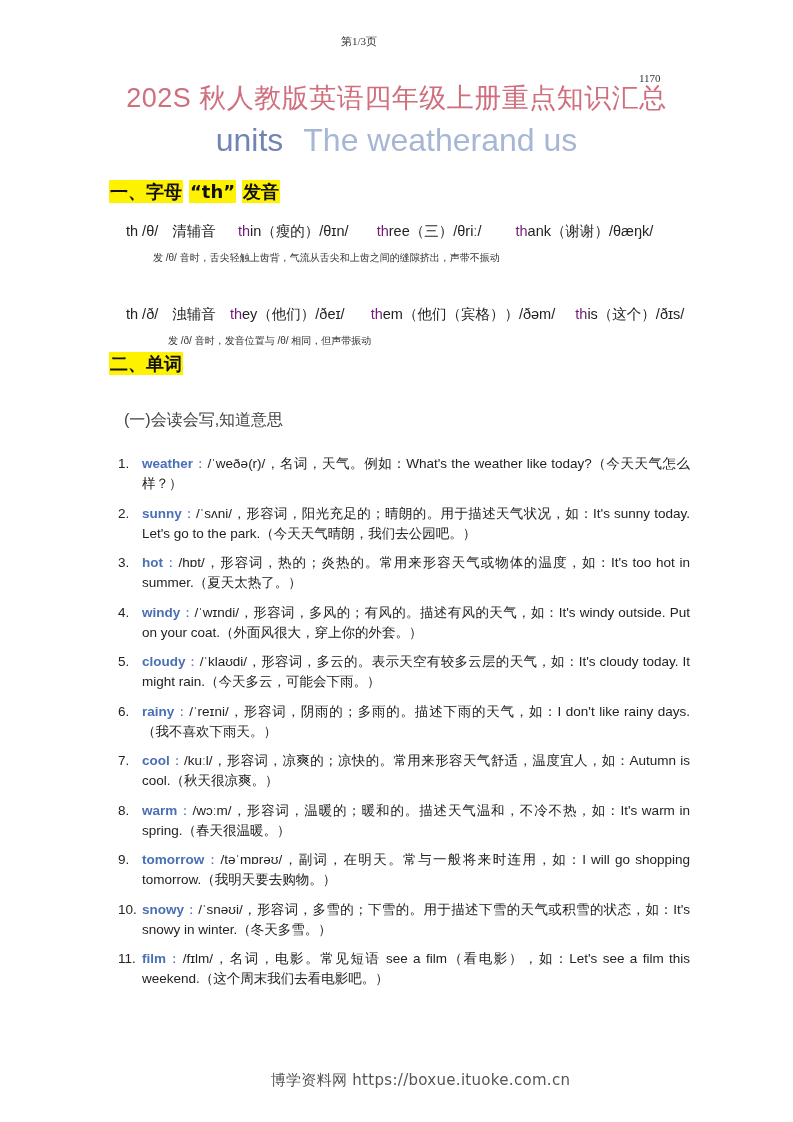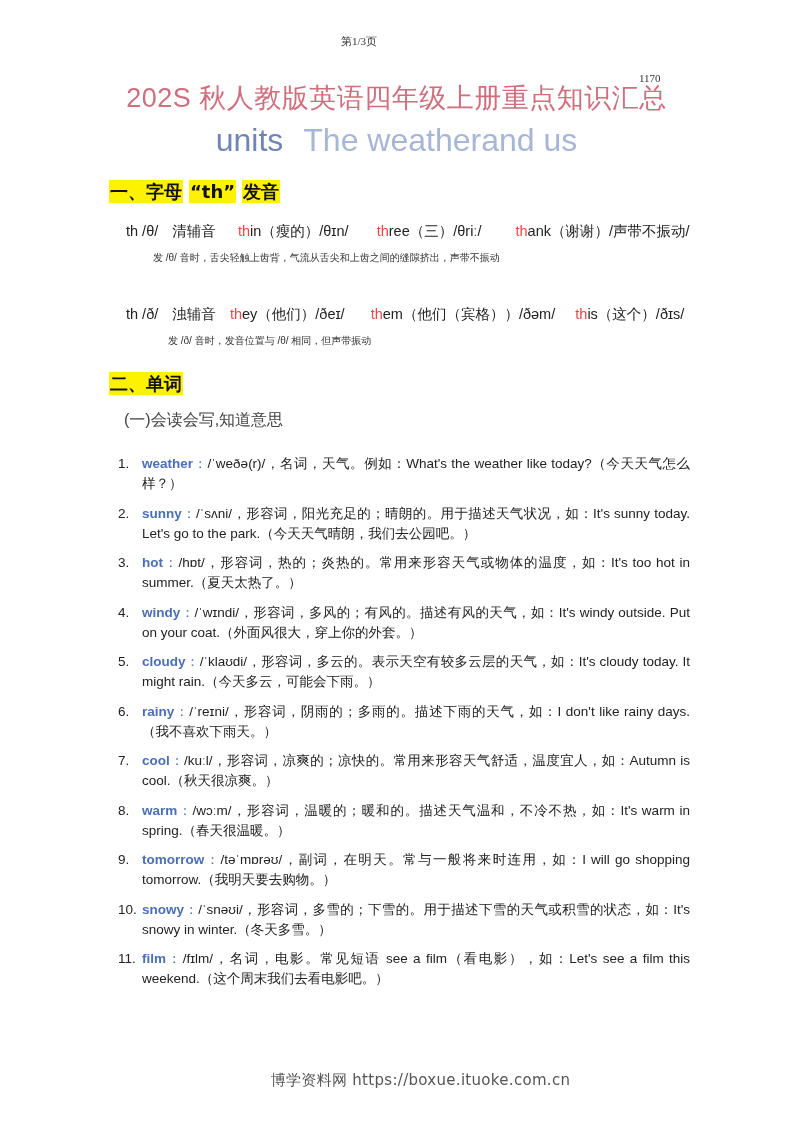--- a/index.html
+++ b/index.html
@@ -15,21 +15,21 @@
   .title2 { position: absolute; top: 122px; left: 0; width: 793px; text-align: center;
             font-size: 32px; color: #a6b6d4; }
   .title2 .units { color: #7184b3; margin-right: 20px; }
 
   .h-section { position: absolute; left: 95px; font-size: 18px; font-weight: bold; color: #111;
                font-family: "DejaVu Sans", sans-serif; margin-left: 14px; }
   .hl { background: #fff200; padding: 1px 1px; }
   .hl-gap { display: inline-block; width: 6px; }
 
   .th-line { position: absolute; left: 126px; font-size: 14.5px; color: #222; white-space: nowrap; }
-  .red { color: #ef4444; }
+  .red { color: #701a75; }
   .sp { display: inline-block; }
   .desc-line { position: absolute; font-size: 10px; color: #333; white-space: nowrap; }
 
   .subhead { position: absolute; left: 124px; top: 410px; font-size: 16px; color: #404040; }
 
   .vocab { position: absolute; left: 118px; top: 454px; width: 572px; }
   .vitem { position: relative; font-size: 13.5px; line-height: 20px; color: #222;
            padding-left: 24px; margin-bottom: 9.5px; text-align: justify; }
   .vitem .num { position: absolute; left: 0; top: 0; width: 24px; }
   .vitem .word { color: #4a6fb5; font-weight: bold; }
@@ -57,38 +57,38 @@
 
 <div class="th-line" style="top:222px;">
   <span>th /θ/</span>
   <span class="sp" style="width:6px"></span>
   <span>清辅音</span>
   <span class="sp" style="width:14px"></span>
   <span><span class="red">th</span><span>in（瘦的）/θɪn/</span></span>
   <span class="sp" style="width:20px"></span>
   <span><span class="red">th</span><span>ree（三）/θriː/</span></span>
   <span class="sp" style="width:26px"></span>
-  <span><span class="red">th</span><span>ank（谢谢）/声带不振动/</span></span>
+  <span><span class="red">th</span><span>ank（谢谢）/θæŋk/</span></span>
 </div>
 <div class="desc-line" style="top:251px; left:153px;">发 /θ/  音时，舌尖轻触上齿背，气流从舌尖和上齿之间的缝隙挤出，声带不振动</div>
 
 <div class="th-line" style="top:305px;">
   <span>th /ð/</span>
   <span class="sp" style="width:6px"></span>
   <span>浊辅音</span>
   <span class="sp" style="width:6px"></span>
   <span><span class="red">th</span><span>ey（他们）/ðeɪ/</span></span>
   <span class="sp" style="width:18px"></span>
   <span><span class="red">th</span><span>em（他们（宾格））/ðəm/</span></span>
   <span class="sp" style="width:12px"></span>
   <span><span class="red">th</span><span>is（这个）/ðɪs/</span></span>
 </div>
 <div class="desc-line" style="top:334px; left:168px;">发 /ð/  音时，发音位置与  /θ/  相同，但声带振动</div>
 
-<div class="h-section" style="top:372px;">
+<div class="h-section" style="top:352px;">
   <span class="hl">二、单词</span>
 </div>
 <div class="subhead">(一)会读会写,知道意思</div>
 
 <div class="vocab">
   <div class="vitem"><span class="num">1.</span><span class="word">weather</span><span class="colon">：</span><span>/ˈweðə(r)/，名词，天气。例如：What's the weather like today?（今天天气怎么样？）</span></div>
   <div class="vitem"><span class="num">2.</span><span class="word">sunny</span><span class="colon">：</span><span>/ˈsʌni/，形容词，阳光充足的；晴朗的。用于描述天气状况，如：It's sunny today. Let's go to the park.（今天天气晴朗，我们去公园吧。）</span></div>
   <div class="vitem"><span class="num">3.</span><span class="word">hot</span><span class="colon">：</span><span>/hɒt/，形容词，热的；炎热的。常用来形容天气或物体的温度，如：It's too hot in summer.（夏天太热了。）</span></div>
   <div class="vitem"><span class="num">4.</span><span class="word">windy</span><span class="colon">：</span><span>/ˈwɪndi/，形容词，多风的；有风的。描述有风的天气，如：It's windy outside. Put on your coat.（外面风很大，穿上你的外套。）</span></div>
   <div class="vitem"><span class="num">5.</span><span class="word">cloudy</span><span class="colon">：</span><span>/ˈklaʊdi/，形容词，多云的。表示天空有较多云层的天气，如：It's cloudy today. It might rain.（今天多云，可能会下雨。）</span></div>

